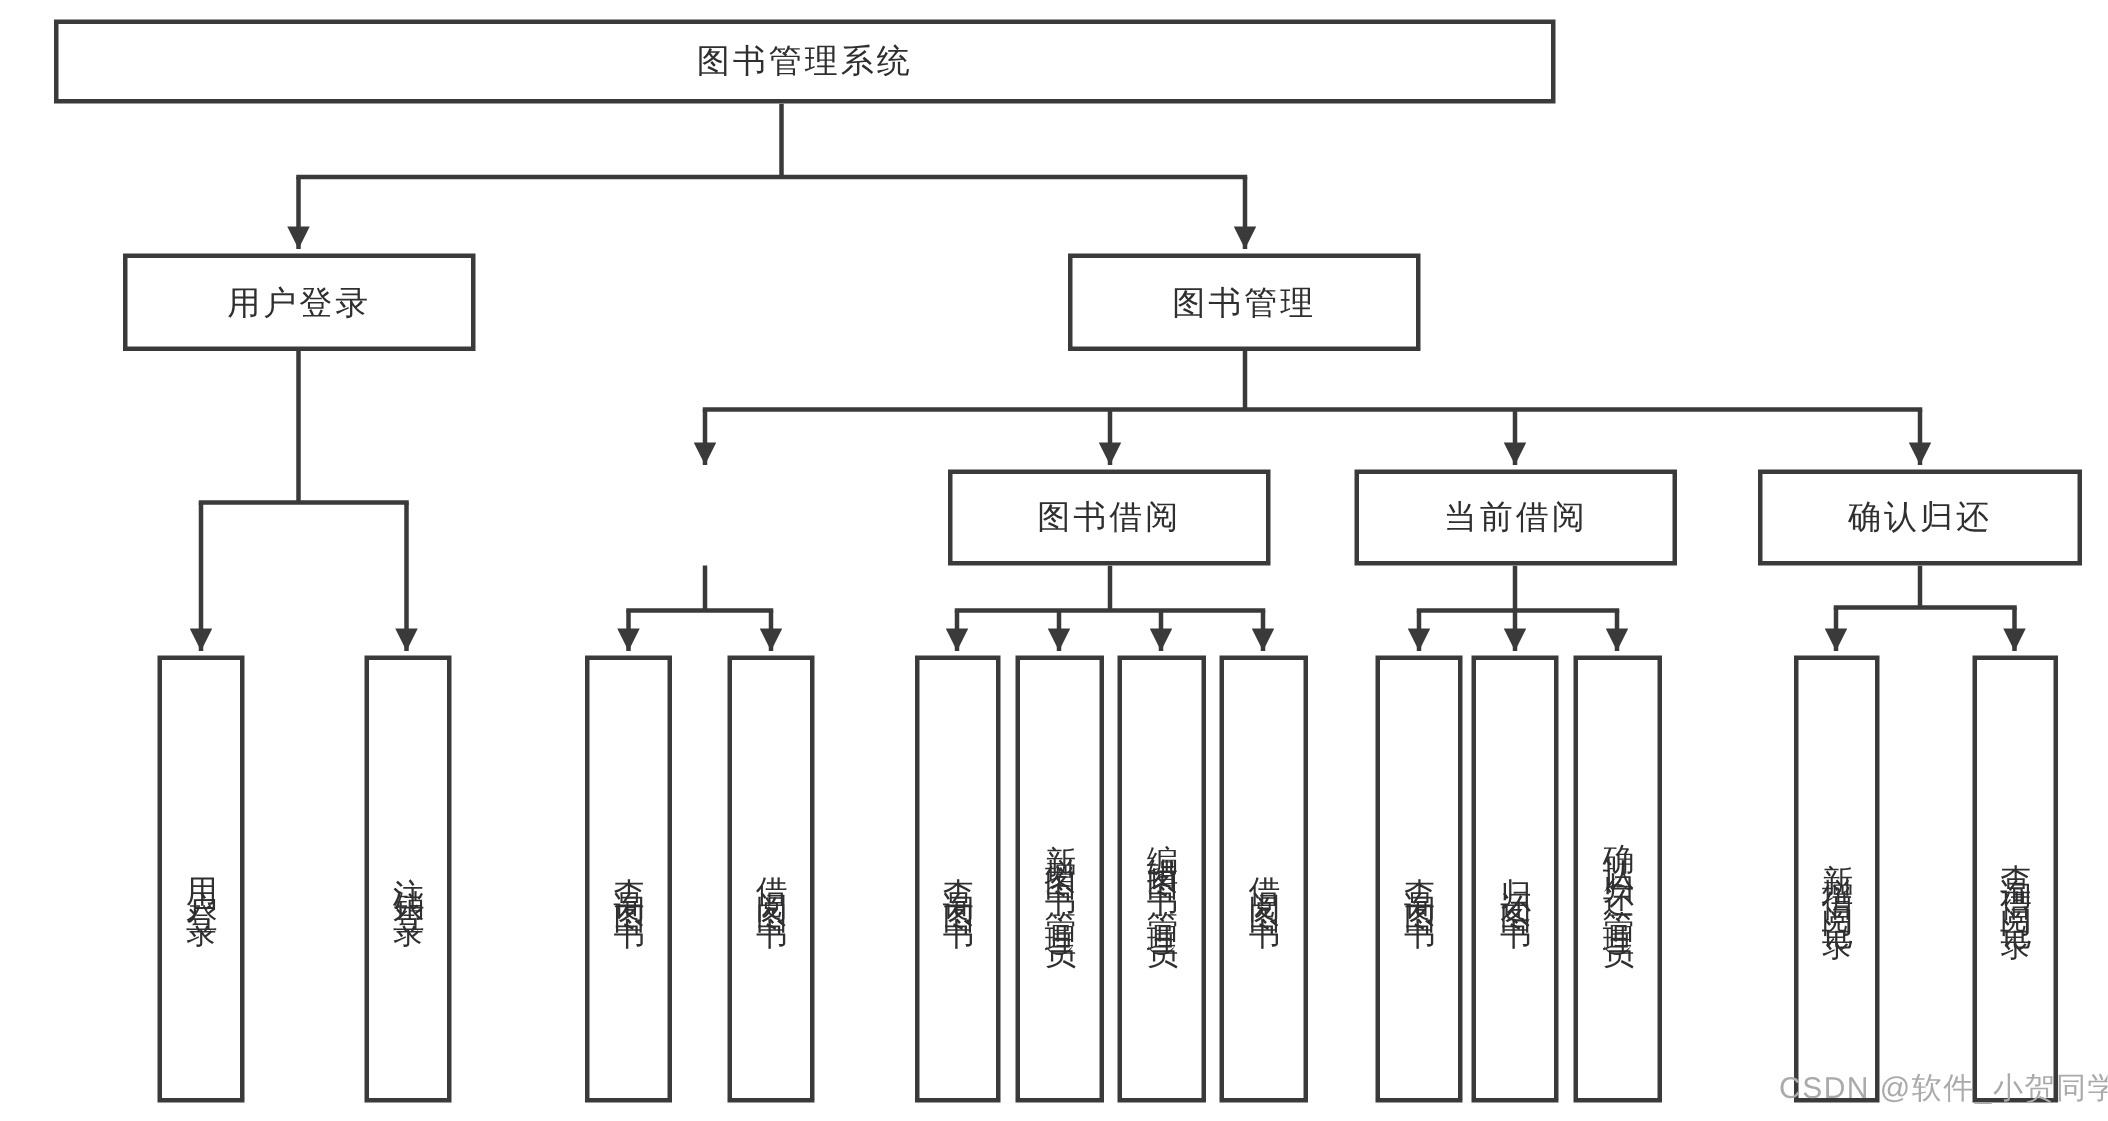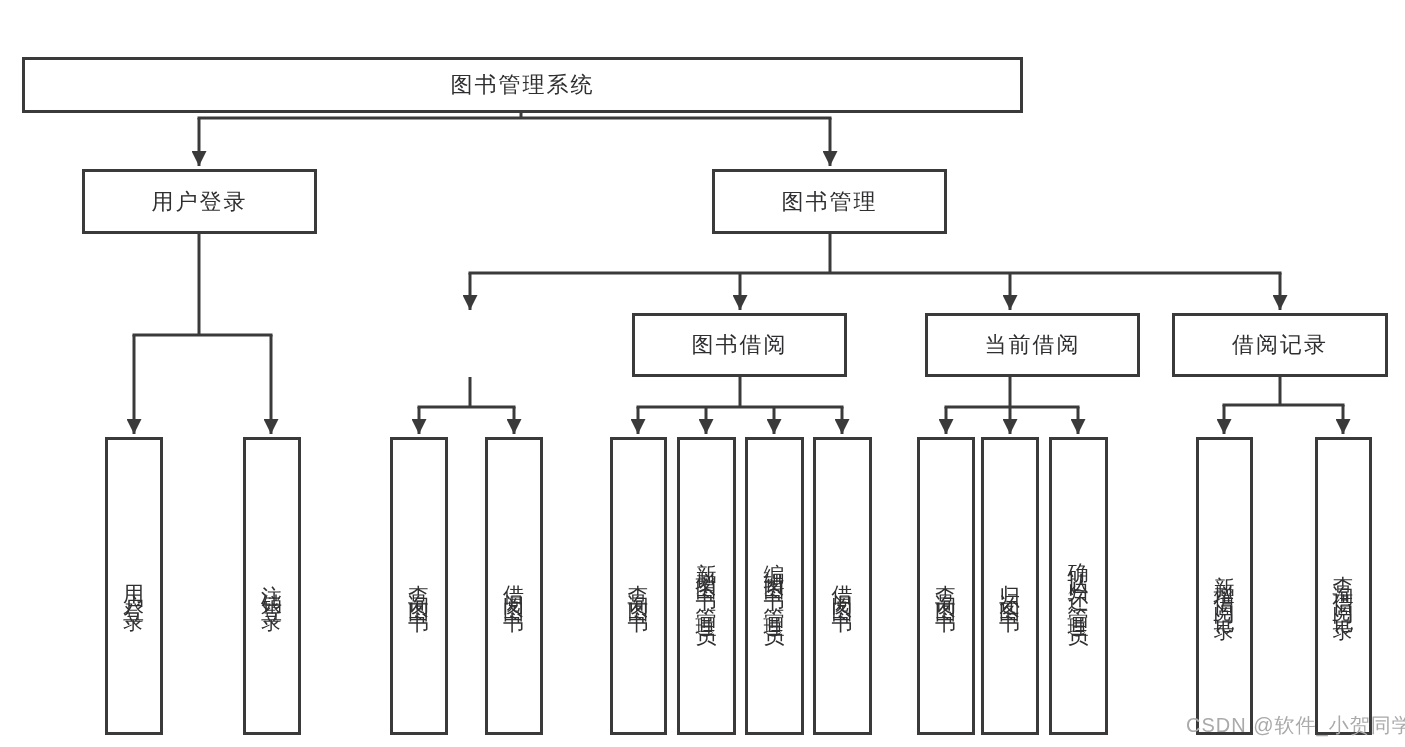--- a/index.html
+++ b/index.html
@@ -98,39 +98,39 @@
     <path class="c" d="M946,407 V434" marker-end="url(#arw)"></path>
     <path class="c" d="M1010,407 V434" marker-end="url(#arw)"></path>
     <path class="c" d="M1078,407 V434" marker-end="url(#arw)"></path>
 
     <path class="c" d="M1280,377 V405"></path>
     <path class="c sq" d="M1224,405 H1343"></path>
     <path class="c" d="M1224,405 V434" marker-end="url(#arw)"></path>
     <path class="c" d="M1343,405 V434" marker-end="url(#arw)"></path>
   </svg>
 
-  <div class="box hbox" style="left:22px;top:13px;width:1001px;height:56px;margin-top:44px;">
+  <div class="box hbox" style="left:36px;top:13px;width:1001px;height:56px;">
     <span>图书管理系统</span>
   </div>
 
   <div class="box hbox" style="left:82px;top:169px;width:235px;height:65px;">
     <span>用户登录</span>
   </div>
   <div class="box hbox" style="left:712px;top:169px;width:235px;height:65px;align-items:center;">
     <span>图书管理</span>
   </div>
 
   <div class="box hbox" style="left:632px;top:313px;width:215px;height:64px;">
     <span>图书借阅</span>
   </div>
-  <div class="box hbox" style="left:903px;top:313px;width:215px;height:64px;margin-left:22px;">
+  <div class="box hbox" style="left:903px;top:313px;width:215px;height:64px;">
     <span>当前借阅</span>
   </div>
   <div class="box hbox" style="left:1172px;top:313px;width:216px;height:64px;">
-    <span>借阅记录</span>
+    <span>确认归还</span>
   </div>
 
   <div class="box leaf" style="left:105px;top:437px;width:58px;height:298px;">
     <span class="vtext">用户登录</span>
   </div>
   <div class="box leaf" style="left:243px;top:437px;width:58px;height:298px;">
     <span class="vtext">注销登录</span>
   </div>
 
   <div class="box leaf" style="left:390px;top:437px;width:58px;height:298px;">

